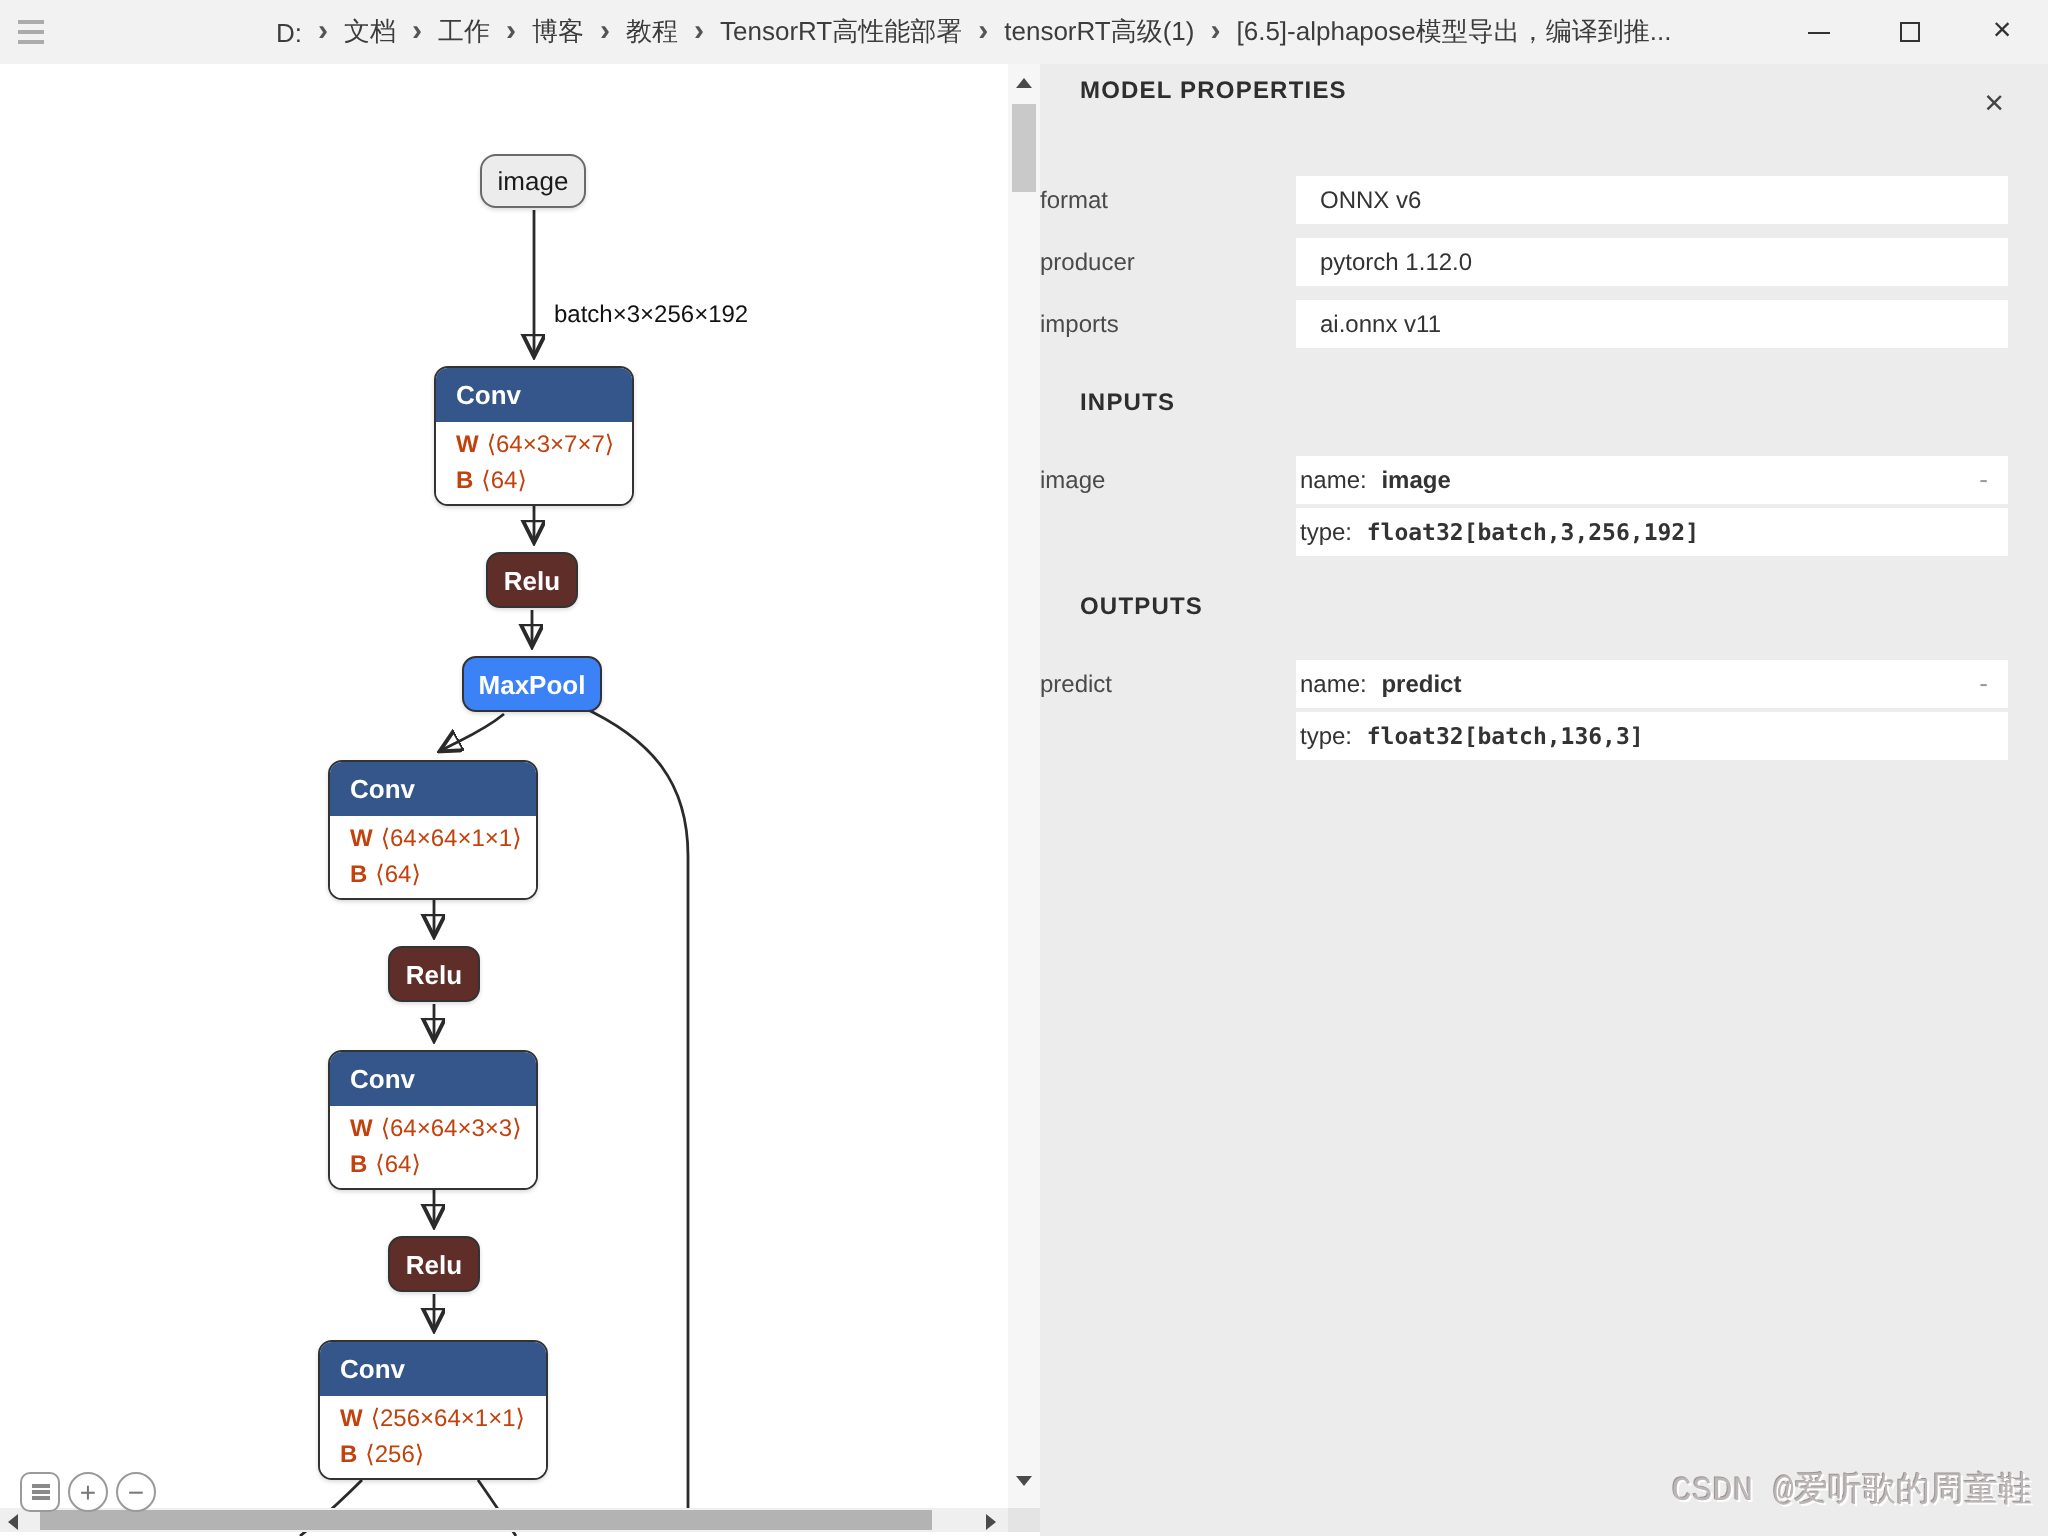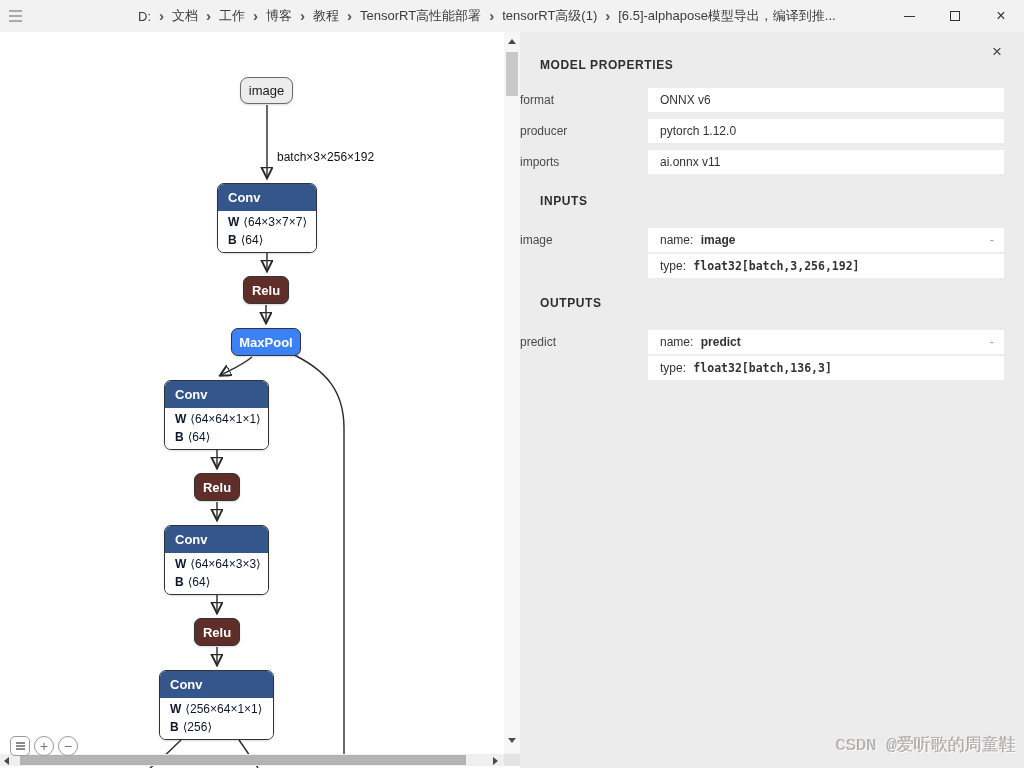--- a/index.html
+++ b/index.html
@@ -26,21 +26,21 @@
 
   .gnode { position:absolute; border:1.5px solid #333; border-radius:7px; cursor:pointer;
            box-shadow:0 1px 2px rgba(0,0,0,0.15); background:#fff; overflow:hidden; }
   .io-node { background:#ececec; border:1.5px solid #6a6a6a; border-radius:8px; display:flex;
              align-items:center; justify-content:center; font-size:13px; color:#1a1a1a; }
   .small-node { display:flex; align-items:center; justify-content:center;
                 color:#fff; font-size:13px; font-weight:700; }
   .node-header { height:27px; line-height:27px; padding-left:10px; color:#fff;
                  font-size:13px; font-weight:700; }
   .node-body { padding:2px 10px 3px 10px; background:#fff; }
-  .param { font-size:12px; line-height:18px; color:#0f172a; white-space:nowrap; }
+  .param { font-size:12px; line-height:18px; color:#c2410c; white-space:nowrap; }
   .param .pkey { font-weight:700; margin-right:4px; }
 
   
   .vscroll { position:absolute; left:504px; top:0; width:16px; height:722px; background:#f6f6f6; }
   .vthumb  { position:absolute; left:2px; top:20px; width:12px; height:44px; background:#c9c9c9; cursor:pointer; }
   .tri-up   { position:absolute; left:4px; top:7px;  width:0; height:0; border-left:4px solid transparent; border-right:4px solid transparent; border-bottom:5px solid #4a4a4a; cursor:pointer; }
   .tri-down { position:absolute; left:4px; top:706px; width:0; height:0; border-left:4px solid transparent; border-right:4px solid transparent; border-top:5px solid #4a4a4a; cursor:pointer; }
   .hscroll { position:absolute; left:0; top:722px; width:504px; height:12px; background:#efefef; }
   .hthumb  { position:absolute; left:20px; top:1px; width:446px; height:10px; background:#b3b3b3; cursor:pointer; }
   .tri-left  { position:absolute; left:4px; top:3px; width:0; height:0; border-top:4px solid transparent; border-bottom:4px solid transparent; border-right:5px solid #4a4a4a; cursor:pointer; }
@@ -49,29 +49,29 @@
 
   .gtoolbar { position:absolute; left:10px; top:704px; display:flex; }
   .tool { width:20px; height:20px; margin-right:4px; border:1.5px solid #9a9a9a; background:rgba(255,255,255,0.92);
           color:#777; display:flex; align-items:center; justify-content:center; cursor:pointer; }
   .tool.round { border-radius:50%; font-size:14px; line-height:14px; }
   .tool.square { border-radius:5px; }
   .list-lines i { display:block; width:9px; height:1.5px; background:#8a8a8a; margin:1.4px 0; }
 
   
   .panel { position:absolute; left:520px; top:32px; width:504px; height:736px; background:#ececec; }
-  .panel-title { position:absolute; left:20px; top:26px; font-size:12px; font-weight:700;
+  .panel-title { position:absolute; left:20px; top:6px; font-size:12px; font-weight:700;
                  letter-spacing:0.6px; color:#2e2e2e; }
   .panel-close { position:absolute; right:22px; top:10px; font-size:17px; color:#444; cursor:pointer; }
   .sec-title { position:absolute; left:20px; font-size:12px; font-weight:700; letter-spacing:0.6px; color:#2e2e2e; }
   .flabel { position:absolute; left:0; width:115px; text-align:left; font-size:12px; color:#4a4a4a; line-height:24px; }
   .fvalue { position:absolute; left:128px; width:356px; height:24px; background:#fff; font-size:12px;
             color:#333; line-height:24px; padding-left:12px; white-space:nowrap; }
   .vrow { position:absolute; left:128px; width:356px; height:24px; background:#fff; font-size:12px;
-          color:#333; line-height:24px; padding-left:12px; white-space:nowrap; }
+          color:#333; line-height:24px; padding-left:2px; white-space:nowrap; }
   .vrow .bold { font-weight:700; }
   .vrow .mono { font-family:"DejaVu Sans Mono",monospace; font-weight:700; font-size:11.5px; }
   .expander { position:absolute; right:10px; top:0; color:#999; font-size:13px; cursor:pointer; }
 
   .watermark { position:absolute; right:8px; top:701px; font-size:17px; color:#bcb6b6;
                text-shadow:1px 1px 0 #ffffff, -0.5px -0.5px 0 #9a9494; white-space:nowrap;font-family:Liberation Mono, monospace; }
 </style>
 </head>
 <body>
 

